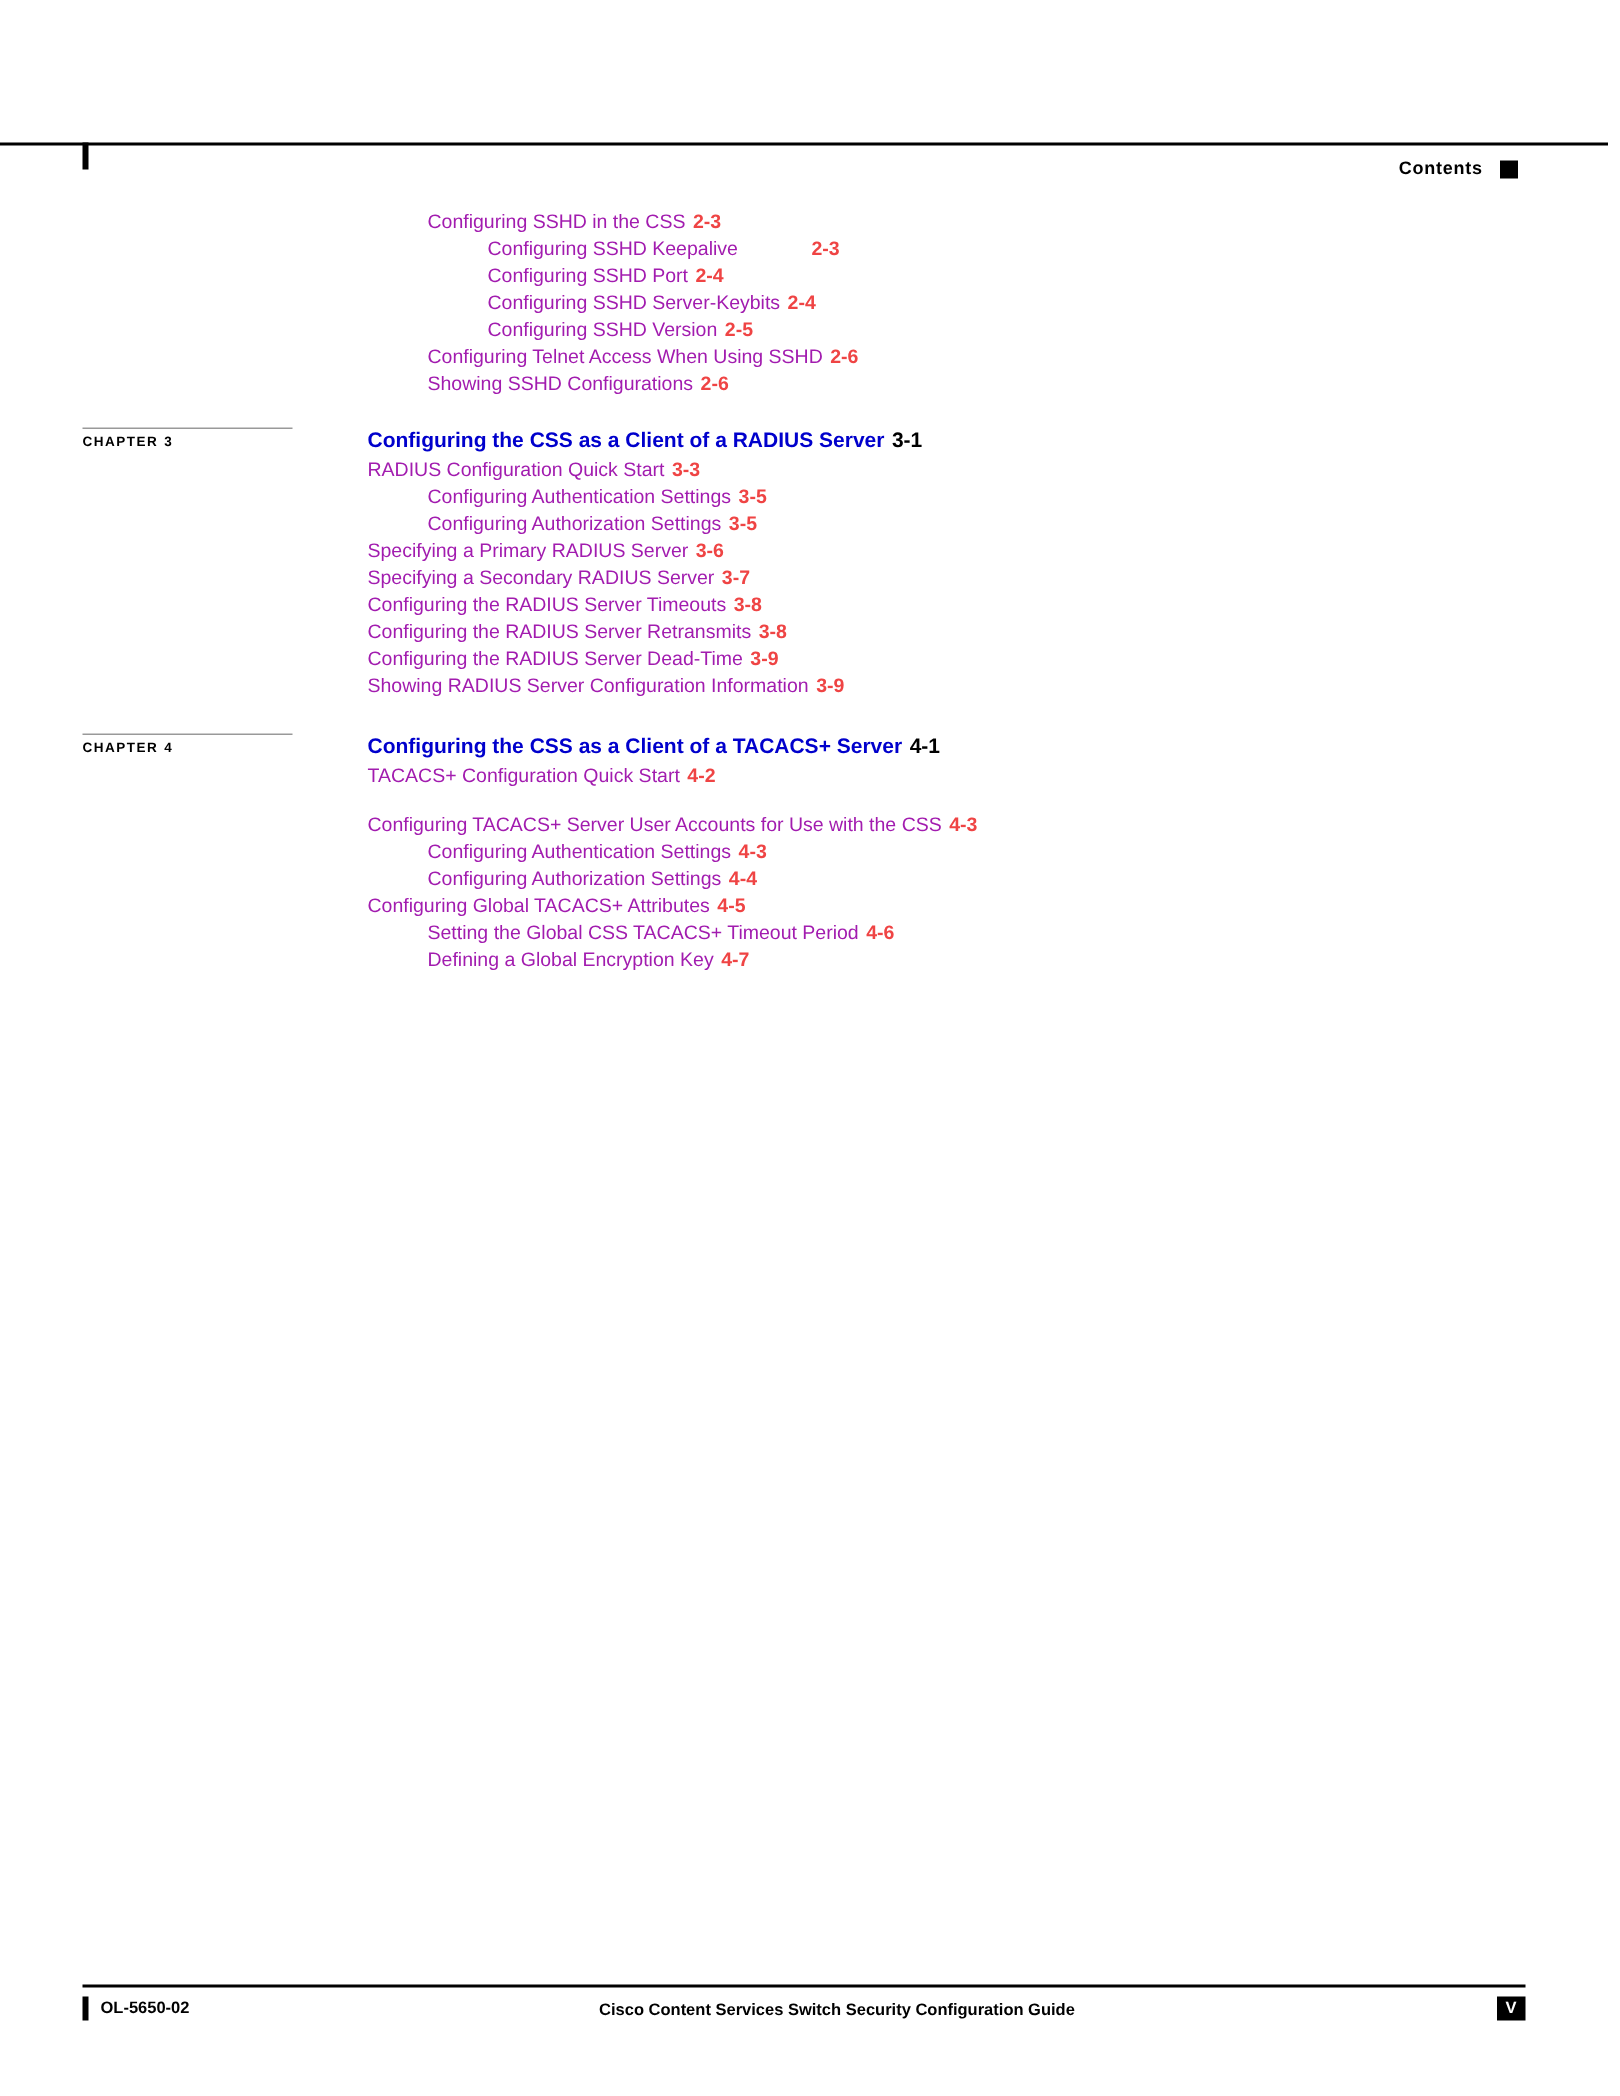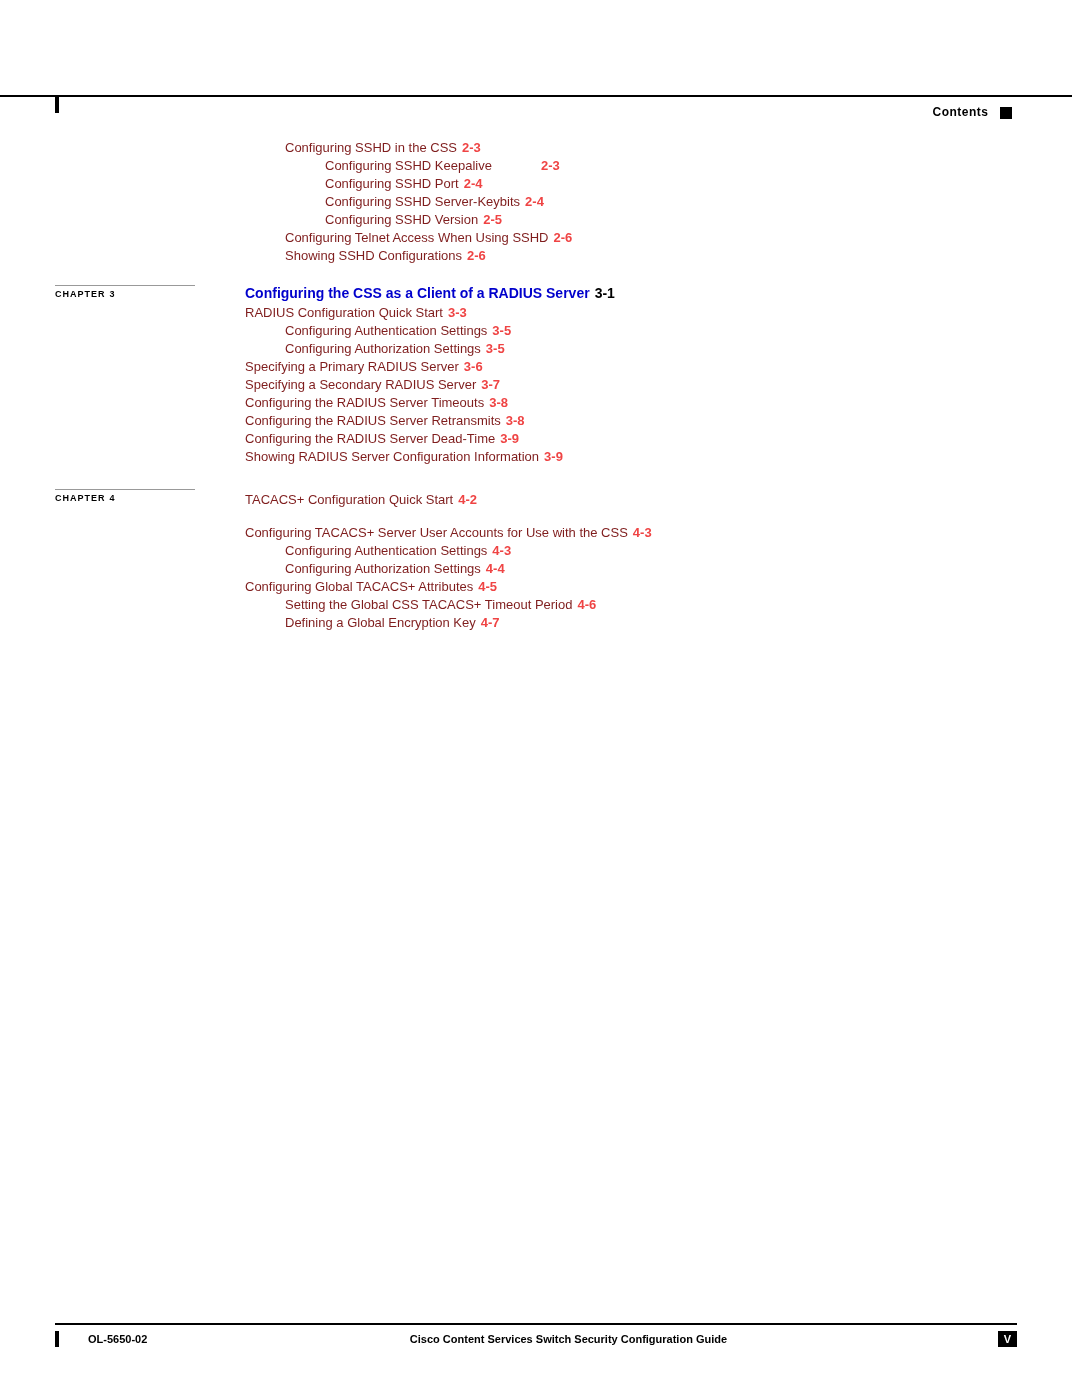--- a/index.html
+++ b/index.html
@@ -65,21 +65,21 @@
       margin-top: 10px;
     }
 
     .toc-entry {
       display: flex;
       align-items: baseline;
       margin-bottom: 2px;
     }
 
     .toc-link {
-      color: #7f1d1d;
+      color: #a21caf;
       text-decoration: none;
       font-size: 13px;
     }
 
     .toc-number {
       font-size: 13px;
       font-weight: bold;
       color: #ef4444;
       margin-left: 5px;
     }
@@ -173,21 +173,20 @@
       width: 4px;
       height: 16px;
       background: #000;
       margin-right: 8px;
       flex-shrink: 0;
     }
 
     .bottom-left {
       display: flex;
       align-items: center;
-      gap: 21px;
     }
 
     .bottom-doc-number {
       font-size: 11px;
       font-weight: bold;
     }
 
     .bottom-center {
       text-align: center;
       flex: 1;
@@ -314,20 +313,21 @@
         </div>
         <div class="chapter-section">
           <div class="chapter-label-area">
             <div class="chapter-divider"></div>
             <div style="display: flex; gap: 4px;">
               <span class="chapter-label">CHAPTER</span>
               <span class="chapter-number">4</span>
             </div>
           </div>
           <div class="chapter-entries">
+            <div class="chapter-title-entry"><a class="chapter-title-link" href="#">Configuring the CSS as a Client of a TACACS+ Server</a><span class="chapter-title-number">4-1</span></div>
             <div class="chapter-items">
               <div class="toc-entry" style="margin-left: 0px; margin-bottom: 18px;">
                 <a class="toc-link" href="#">TACACS+ Configuration Quick Start</a>
                 <span class="toc-number">4-2</span>
               </div>
               <div class="toc-entry" style="margin-left: 0px; margin-bottom: 3px;">
                 <a class="toc-link" href="#">Configuring TACACS+ Server User Accounts for Use with the CSS</a>
                 <span class="toc-number">4-3</span>
               </div>
               <div class="toc-entry" style="margin-left: 40px; margin-bottom: 3px;">

